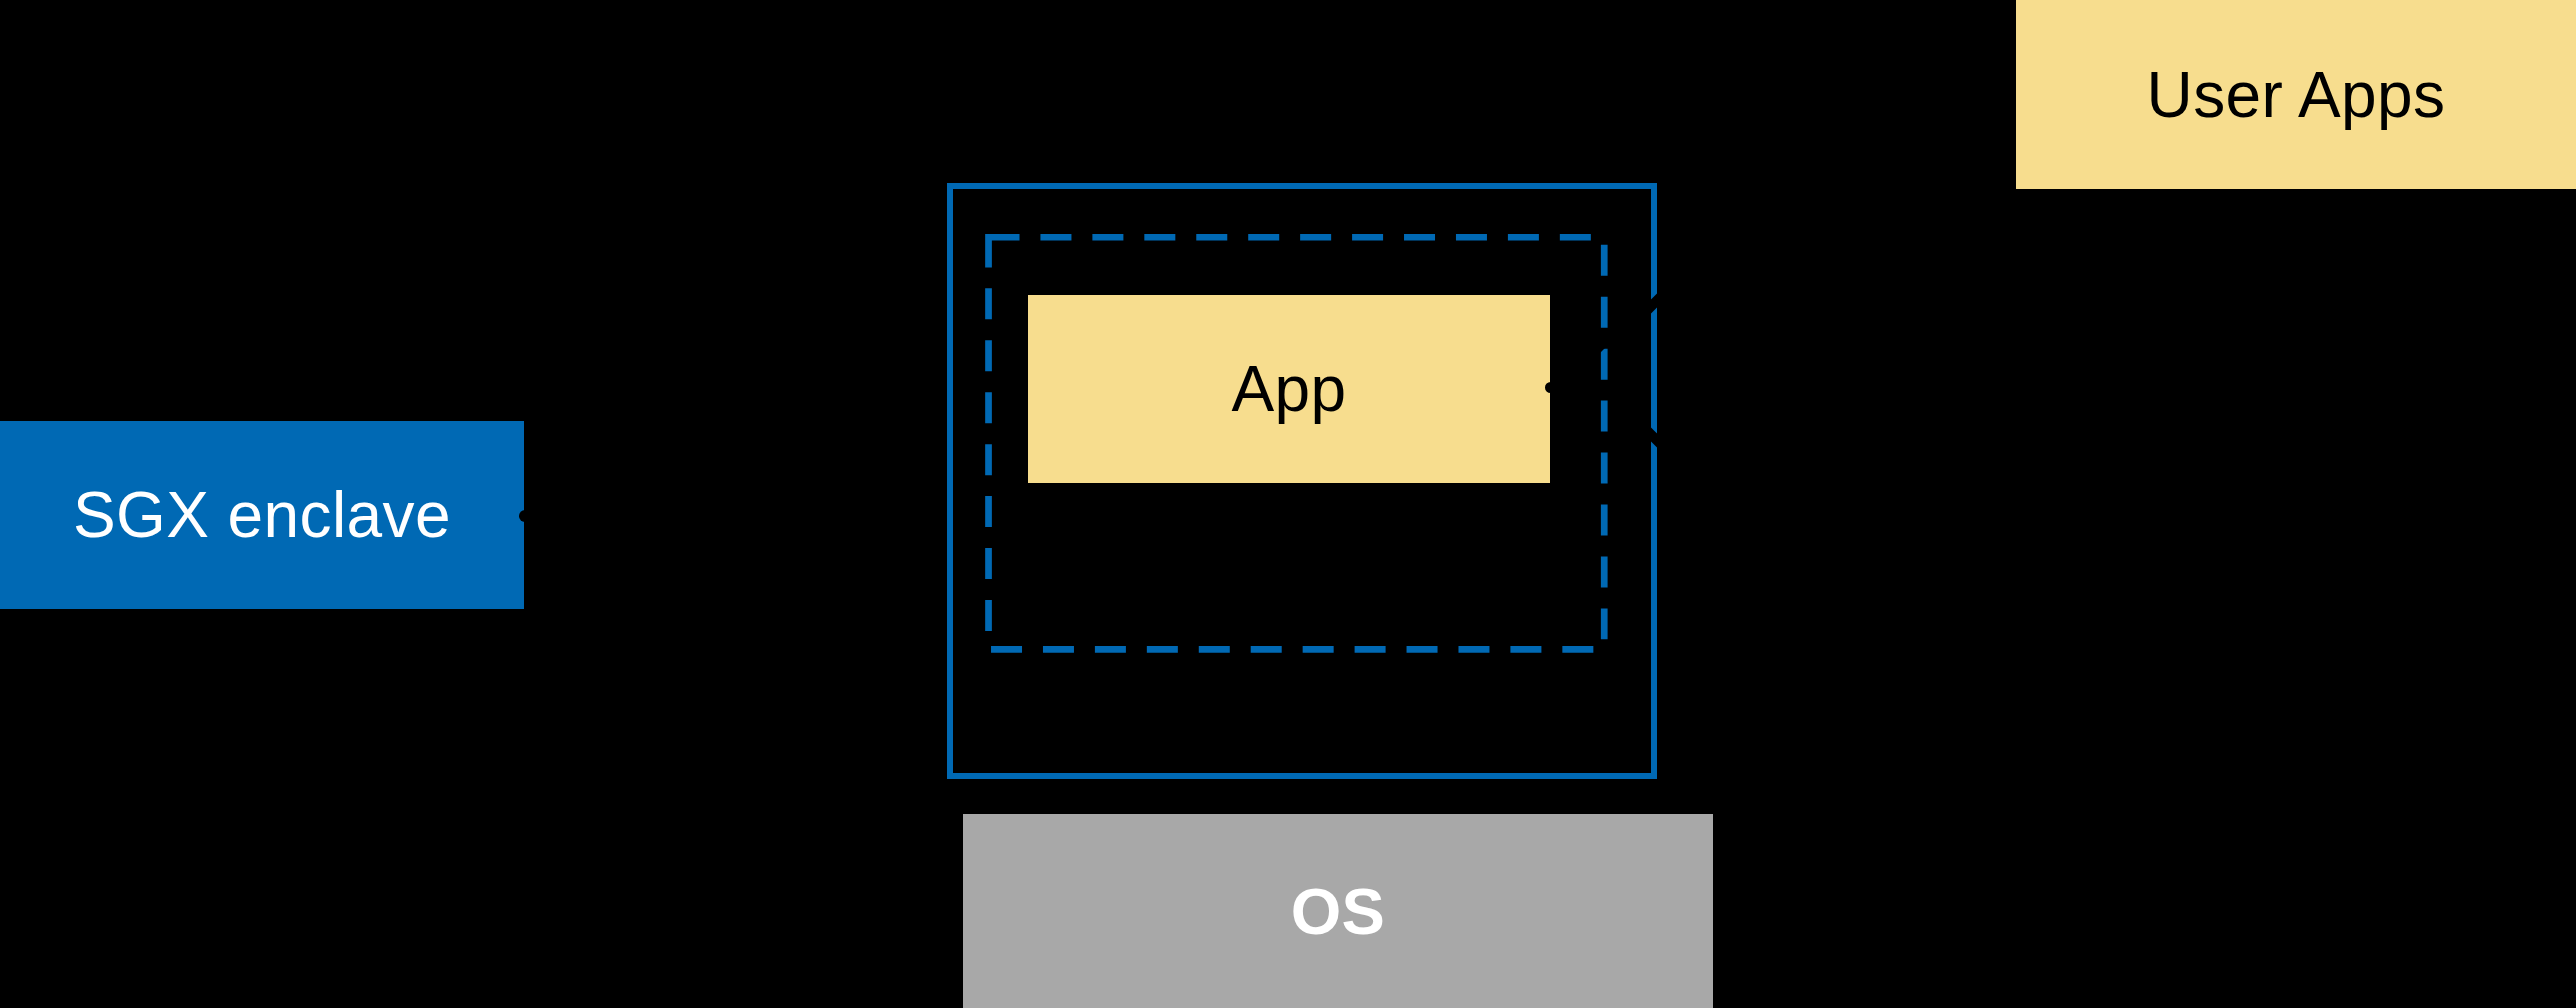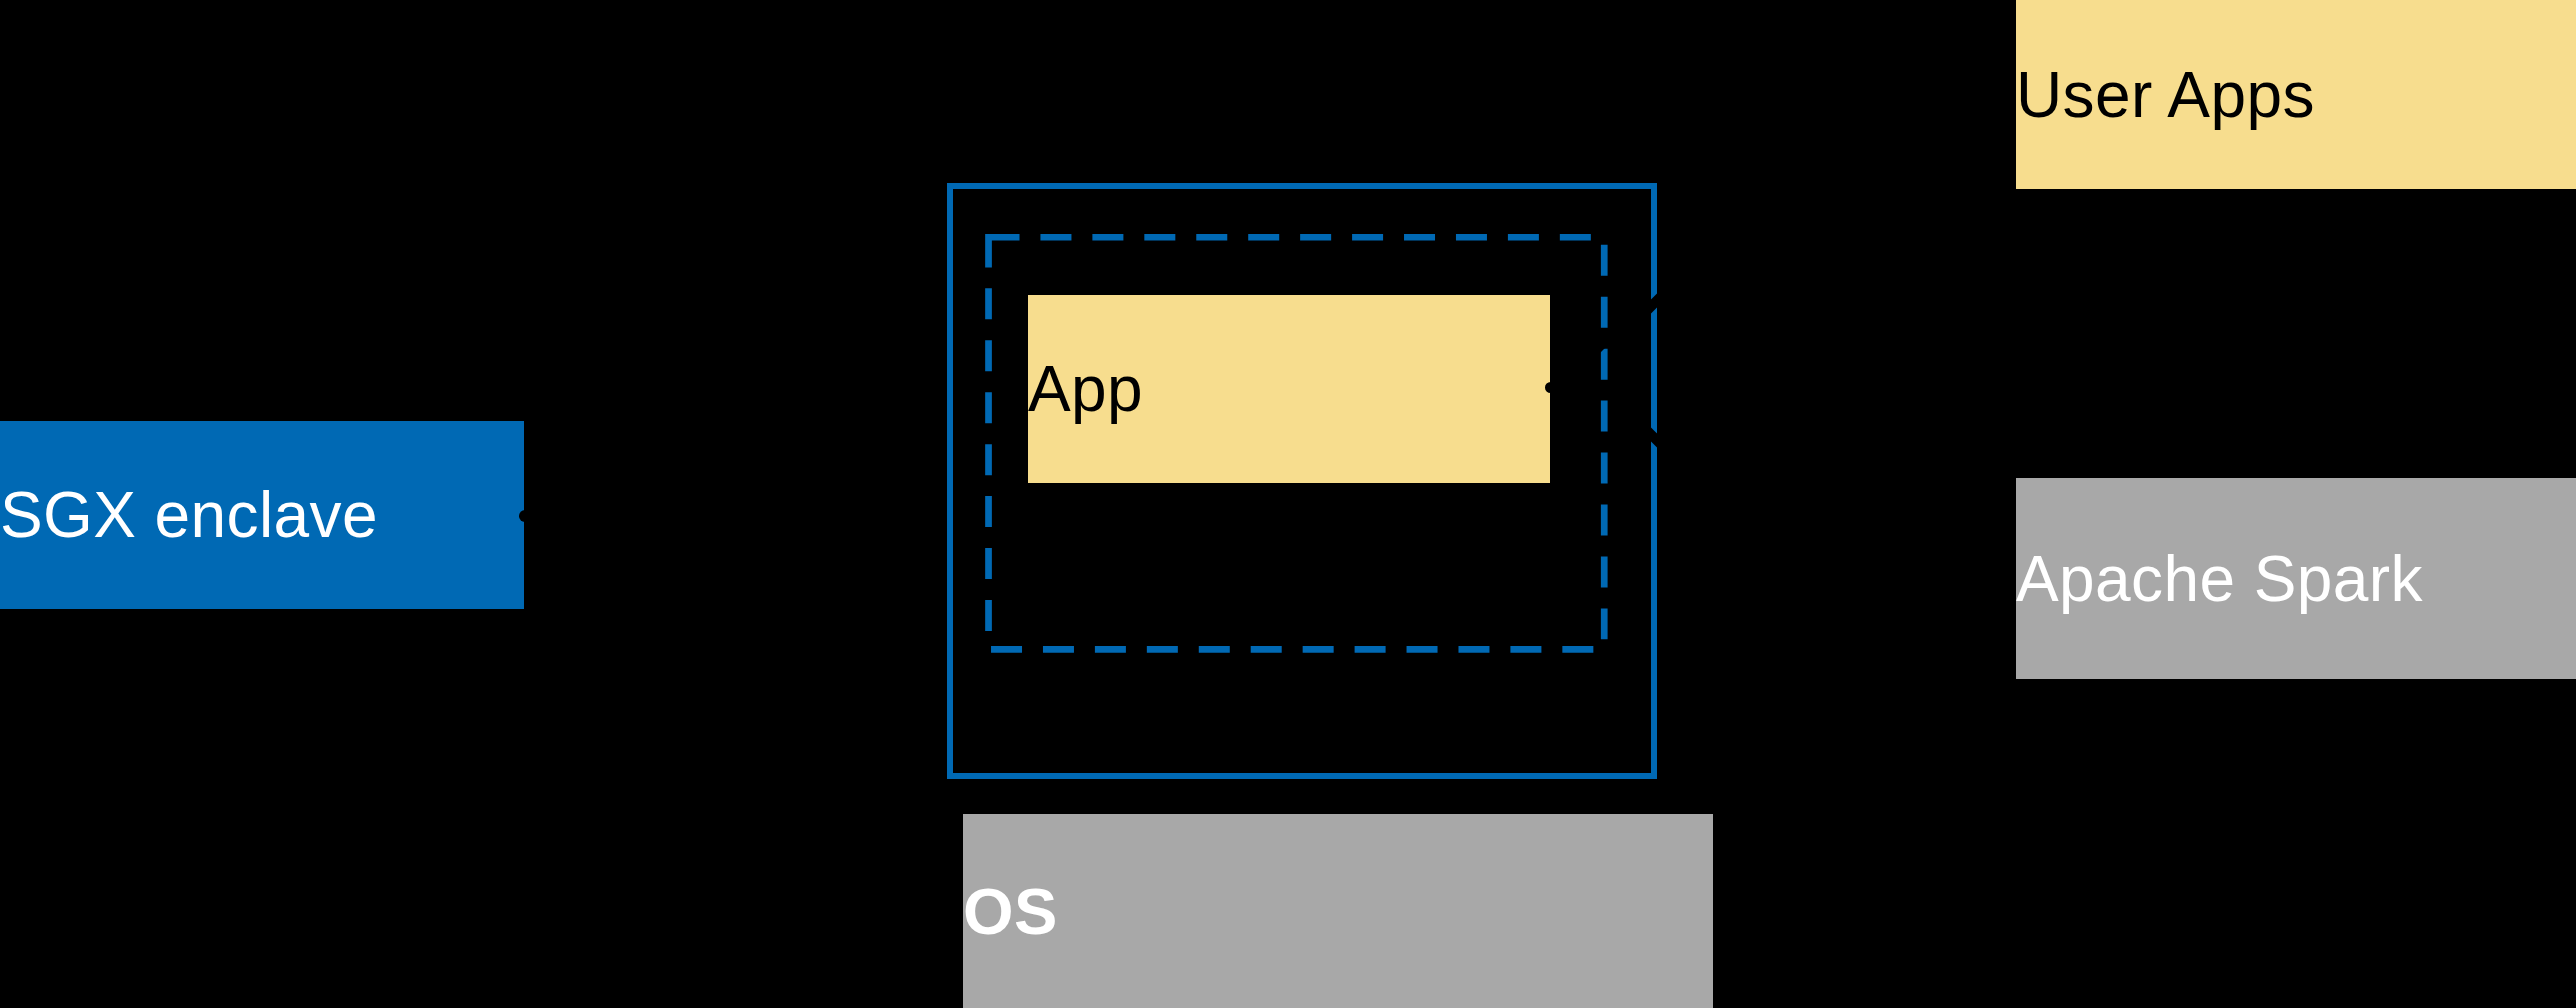--- a/index.html
+++ b/index.html
@@ -14,20 +14,21 @@
   .canvas {
     position: relative;
     width: 2576px;
     height: 1009px;
     background: var(--bg, #000);
   }
   .box {
     position: absolute;
     display: flex;
     align-items: center;
+    justify-content: center;
     font-size: 64px;
     line-height: 1;
     letter-spacing: 0.4px;
     white-space: nowrap;
   }
   .white-label { color: #ffffff; }
   .black-label { color: #000000; }
 
   
   .sgx-box    { left: 0px;    top: 421px; width: 524px; height: 188px; background: var(--intel-blue); }
@@ -75,23 +76,20 @@
   </div>
 
 
   <div class="box os-box white-label">
     <span>OS</span>
   </div>
 
   <div class="box userapps-box black-label">
     <span>User Apps</span>
   </div>
-  <div class="box spark-box white-label">
-    <span>Apache Spark</span>
-  </div>
 
   <div class="mark dot dot-sgx"></div>
   <div class="mark dot dot-app"></div>
   <div class="mark notch-a"></div>
   <div class="mark notch-b"></div>
   <div class="mark notch-c"></div>
 
 </div>
 
 

